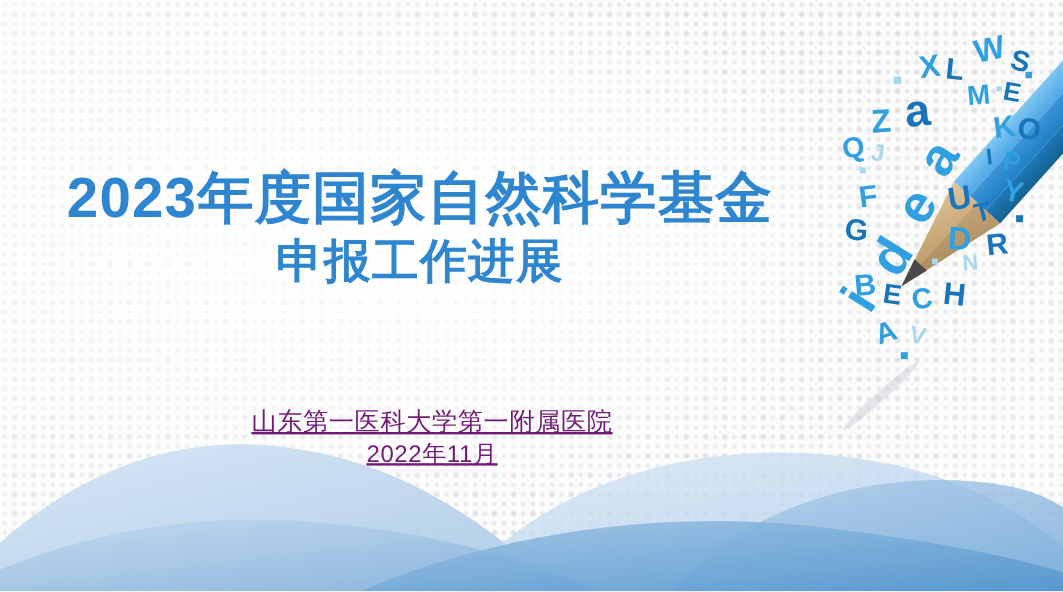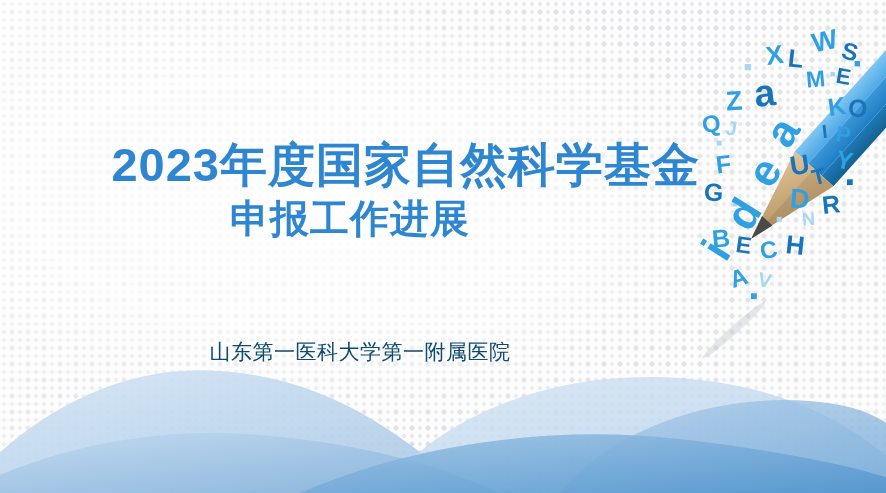--- a/index.html
+++ b/index.html
@@ -57,36 +57,37 @@
     text-align: center;
   }
   .title-line {
     font-size: 46px;
     font-weight: bold;
     color: #2E86D0;
     letter-spacing: 1px;
     line-height: 1.25;
     white-space: nowrap;
   }
-  .title-line.l1 { font-size: 47px; text-align: right; }
+  .title-line.l1 { font-size: 47px; }
   .title-line.l2 { font-size: 39px; }
 
   
   .subtitle-block {
     position: absolute;
     left: 0;
     top: 338px;
     width: 720px;
     text-align: center;
   }
   .subtitle-line {
     font-size: 21px;
-    color: #0c4a6e;
+    color: #701a75;
     line-height: 1.35;
     letter-spacing: 0.5px;
+    text-decoration: underline;
   }
   .subtitle-line.sub2 { font-size: 20px; }
 
   
   .art {
     position: absolute;
     right: 0;
     top: 0;
     width: 200px;
     height: 400px;
@@ -245,15 +246,16 @@
     <path d="M 300,140 C 400,96 540,70 680,86 C 800,100 880,118 930,140 Z" fill="url(#w3)" opacity="0.88"></path>
   </svg>
 
   <div class="title-block">
     <div class="title-line l1">2023年度国家自然科学基金</div>
     <div class="title-line l2">申报工作进展</div>
   </div>
 
   <div class="subtitle-block">
     <div class="subtitle-line sub1">山东第一医科大学第一附属医院</div>
+    <div class="subtitle-line sub2">2022年11月</div>
   </div>
 
 </div>
 
 </body></html>

